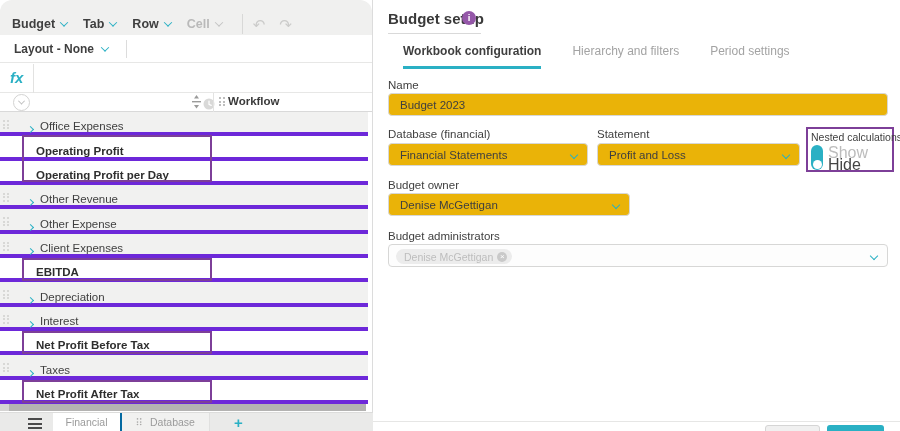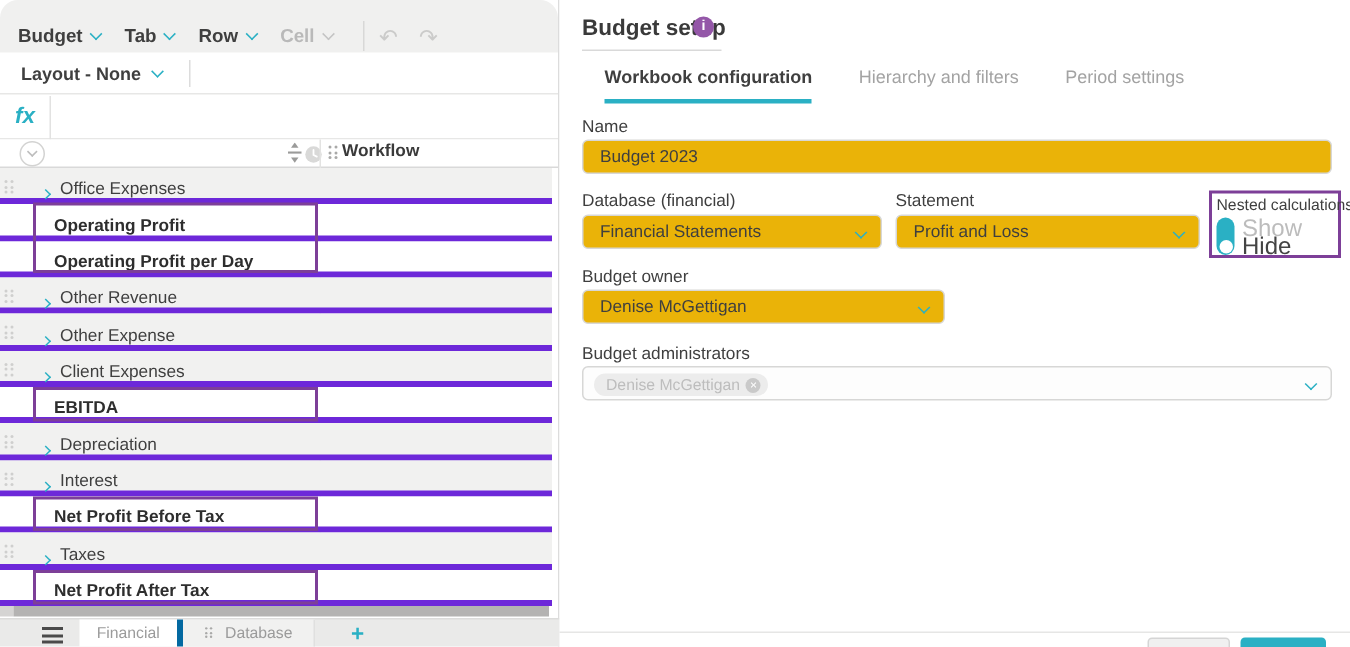--- a/index.html
+++ b/index.html
@@ -46,21 +46,21 @@
   .dots6 i { background:#cfcfce; border-radius:50%; }
   .dots6.dark i { background:#a9a9a8; }
   .pbox { position:absolute; left:22px; width:190px; border:2px solid #7d3f98; pointer-events:none; z-index:3; }
 
   .hscroll-corner { position:absolute; top:404px; left:0; width:9px; height:7px; background:#d5d4d3; }
   .hscroll { position:absolute; top:404px; left:9px; width:357px; height:7px; background:#b4b3b2; }
   .sheetbar { position:absolute; top:412px; left:0; width:373px; height:19px; background:#eaeae9; border-top:1px solid #dcdcdb; display:flex; align-items:stretch; }
   .burger { width:14px; margin:5px 0 0 28px; }
   .burger i { display:block; height:2px; background:#4a4a4a; margin-bottom:2.5px; }
   .sheettab { font-size:10.5px; color:#9b9b9b; display:flex; align-items:center; justify-content:center; cursor:pointer; }
-  .sheettab.active { background:#fff; width:69px; margin-left:11px; border-right:4px solid #0369a1; }
+  .sheettab.active { background:#fff; width:69px; margin-left:11px; border-right:2px solid #0369a1; }
   .sheettab.idle { width:88px; background:#f1f1f0; border-right:1px solid #e0e0df; gap:7px; }
   .addsheet { color:#2ab0c4; font-size:15px; font-weight:bold; margin-left:24px; margin-top:1px; cursor:pointer; }
 
   
   .panel { position:absolute; top:0; left:373px; width:527px; height:431px; background:#fff; }
   .panel-title { position:absolute; left:15px; top:10px; font-size:15px; font-weight:bold; color:#3a3a3a; }
   .info-icon { position:absolute; left:89px; top:11px; width:14px; height:14px; border-radius:50%; background:#9457a8; color:#fff; font-size:9.5px; font-weight:bold; text-align:center; line-height:14px; }
   .title-rule { position:absolute; left:15px; top:33px; width:93px; height:1px; background:#d9d9d9; }
   .ptabs { position:absolute; left:15px; top:44px; display:flex; gap:16px; }
   .ptab { font-size:12px; color:#a3a3a3; padding-bottom:8px; cursor:pointer;margin-left:15px; }

